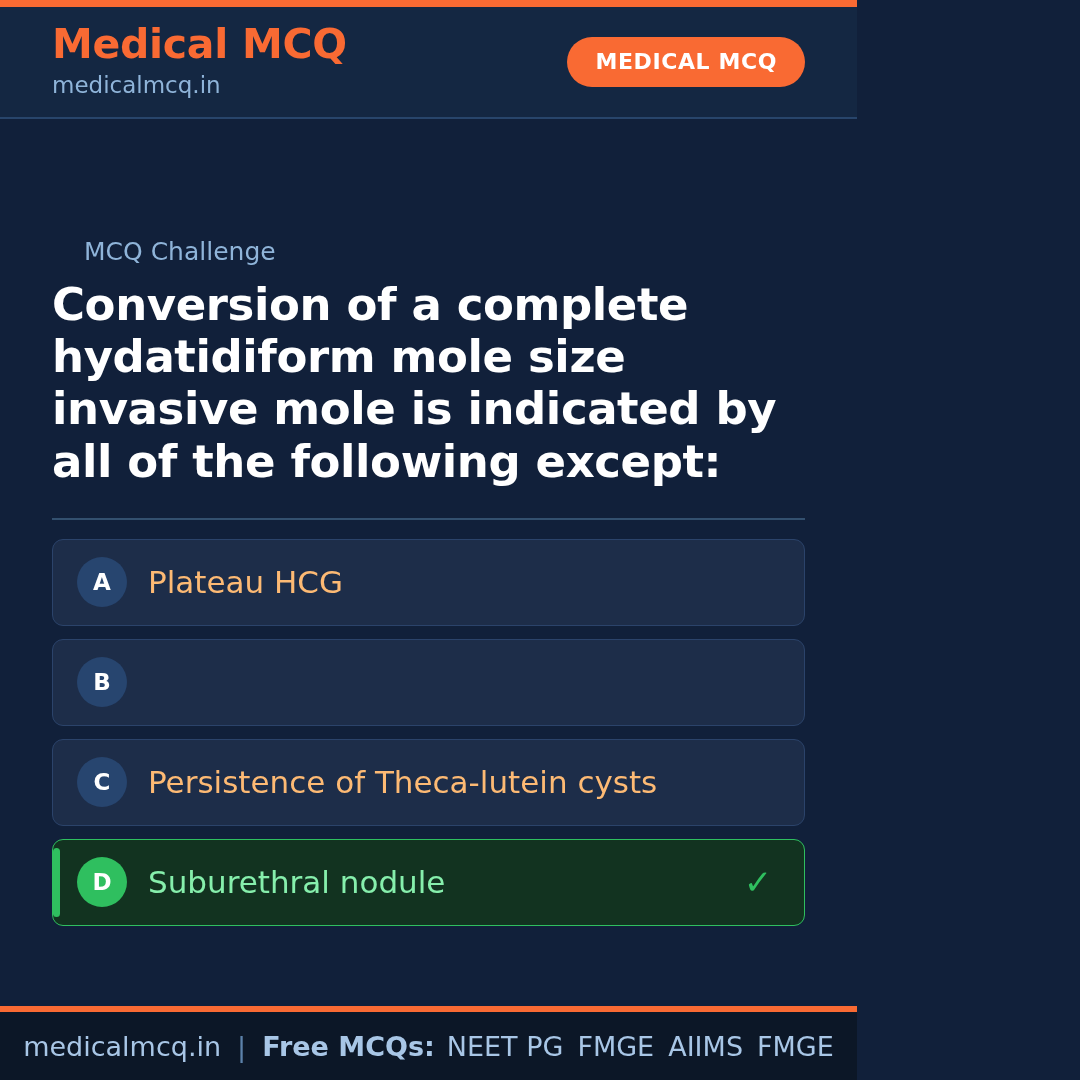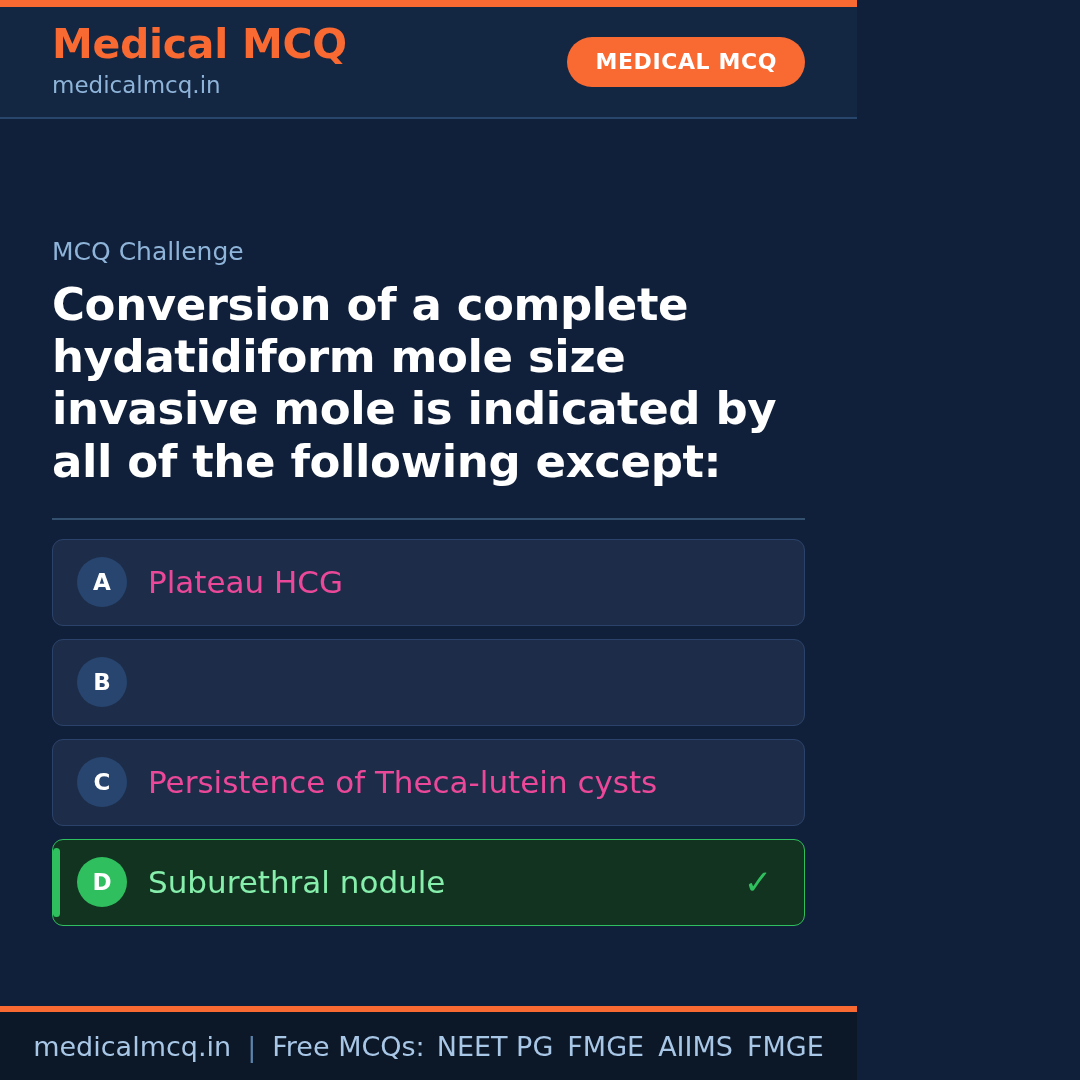--- a/index.html
+++ b/index.html
@@ -70,20 +70,21 @@
     padding: 118px 52px 0 52px;
     display: flex;
     flex-direction: column;
   }
 
   .kicker {
     color: #8fb4d9;
     font-size: 25px;
     line-height: 1.2;
     margin-bottom: 12px;
+    margin-left: 32px;
   }
 
   .question {
     color: #ffffff;
     font-size: 45px;
     font-weight: bold;
     line-height: 1.16;
     letter-spacing: -0.4px;
     max-width: 960px;
   }
@@ -119,21 +120,21 @@
     color: #ffffff;
     font-size: 23px;
     font-weight: bold;
     display: flex;
     align-items: center;
     justify-content: center;
     margin-right: 21px;
   }
 
   .option .text {
-    color: #ec4899;
+    color: #fdba74;
     font-size: 31px;
     line-height: 1.25;
     flex: 1 1 auto;
   }
 
   .option .mark {
     flex: 0 0 auto;
     width: 40px;
     text-align: center;
     font-size: 34px;
@@ -170,21 +171,21 @@
     flex: 0 0 auto;
     height: 68px;
     background: #0c1727;
     display: flex;
     align-items: center;
     justify-content: center;
     gap: 0;
   }
   .footer-site { color: #a8c6e6; font-size: 27px; }
   .footer-sep  { color: #5d82ab; font-size: 27px; padding: 0 16px; }
-  .footer-tag  { color: #a8c6e6; font-size: 27px; padding-right: 12px; }
+  .footer-tag  { color: #a8c6e6; font-size: 27px; padding-right: 12px; font-weight: bold; }
   .exam { color: #a8c6e6; font-size: 27px; padding-right: 14px; }
   .exam:last-child { padding-right: 0; }
 </style>
 </head>
 <body>
 
 <div class="page">
 
   <div class="top-accent"></div>
 

